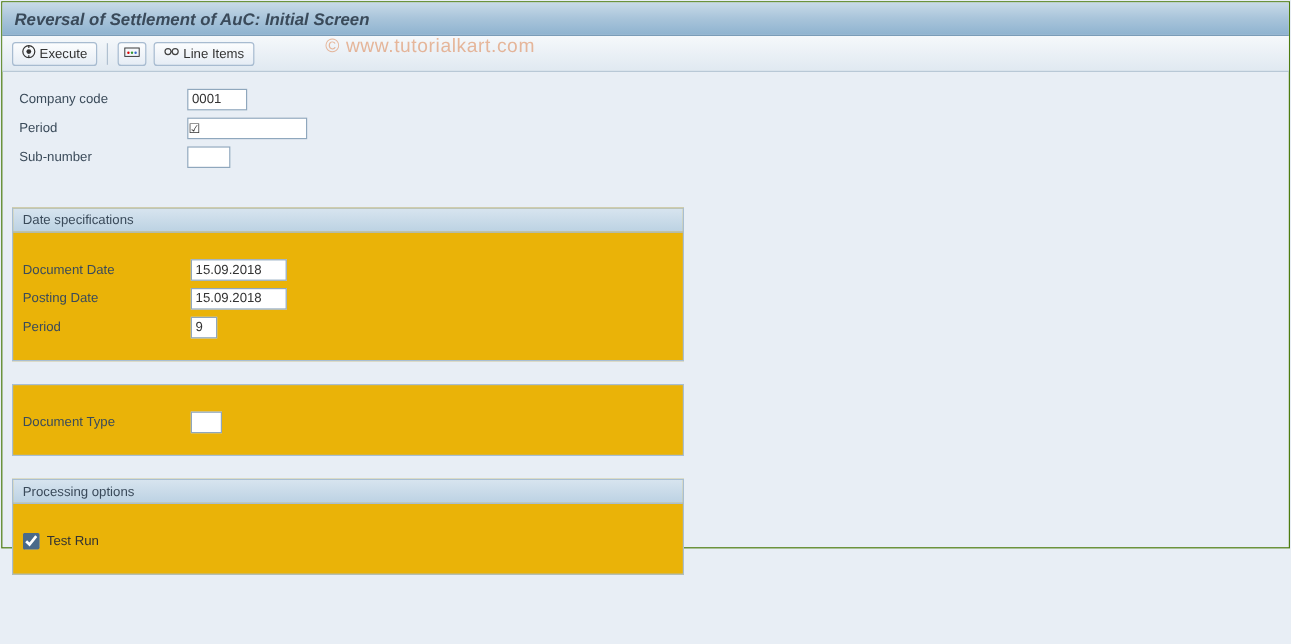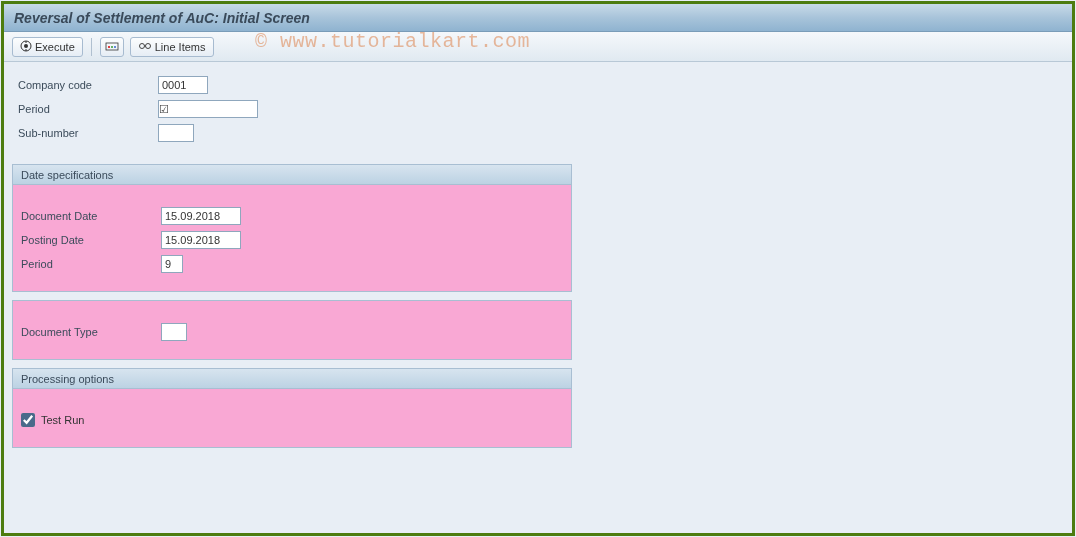--- a/index.html
+++ b/index.html
@@ -101,22 +101,22 @@
       border: none;
       background: transparent;
       height: 16px;
       flex: 1;
       font-size: 11px;
       padding: 0 2px;
     }
     .group-box {
       width: 560px;
       border: 1px solid #a8bed2;
-      background: #f9a8d4;
-      margin: 8px 0 0 0;
+      background: #eab308;
+      margin: 19px 0 0 0;
     }
     .group-header {
       background: linear-gradient(to bottom, #d7e4ef, #bcd2e3);
       border-bottom: 1px solid #a8bed2;
       padding: 3px 8px;
       font-size: 11px;
       color: #3a4a5a;
       height: 20px;
       display: flex;
       align-items: center;
@@ -129,31 +129,31 @@
       border: 1px solid #8fa7bd;
       background: #fff;
       width: 14px;
       height: 14px;
       margin-right: 6px;
       accent-color: #4a6a8a;
     }
     .watermark {
       position: absolute;
       top: 30px;
-      left: 255px;
-      font-size: 20px;
+      left: 271px;
+      font-size: 16px;
       color: rgba(220, 120, 60, 0.5);
-      font-family: Liberation Mono, monospace;
+      font-family: Liberation Sans, sans-serif;
       pointer-events: none;
       letter-spacing: 0.5px;
     }
     .outer-frame {
-      border: 3px solid #4d7c0f;
+      border: 1px solid #4d7c0f;
       width: 1074px;
-      height: 535px;
+      height: 456px;
       margin: 1px;
       background: #e8eef5;
     }
   </style>
 </head>
 <body>
 
 <div class="outer-frame">
 
   <div class="title-bar">

